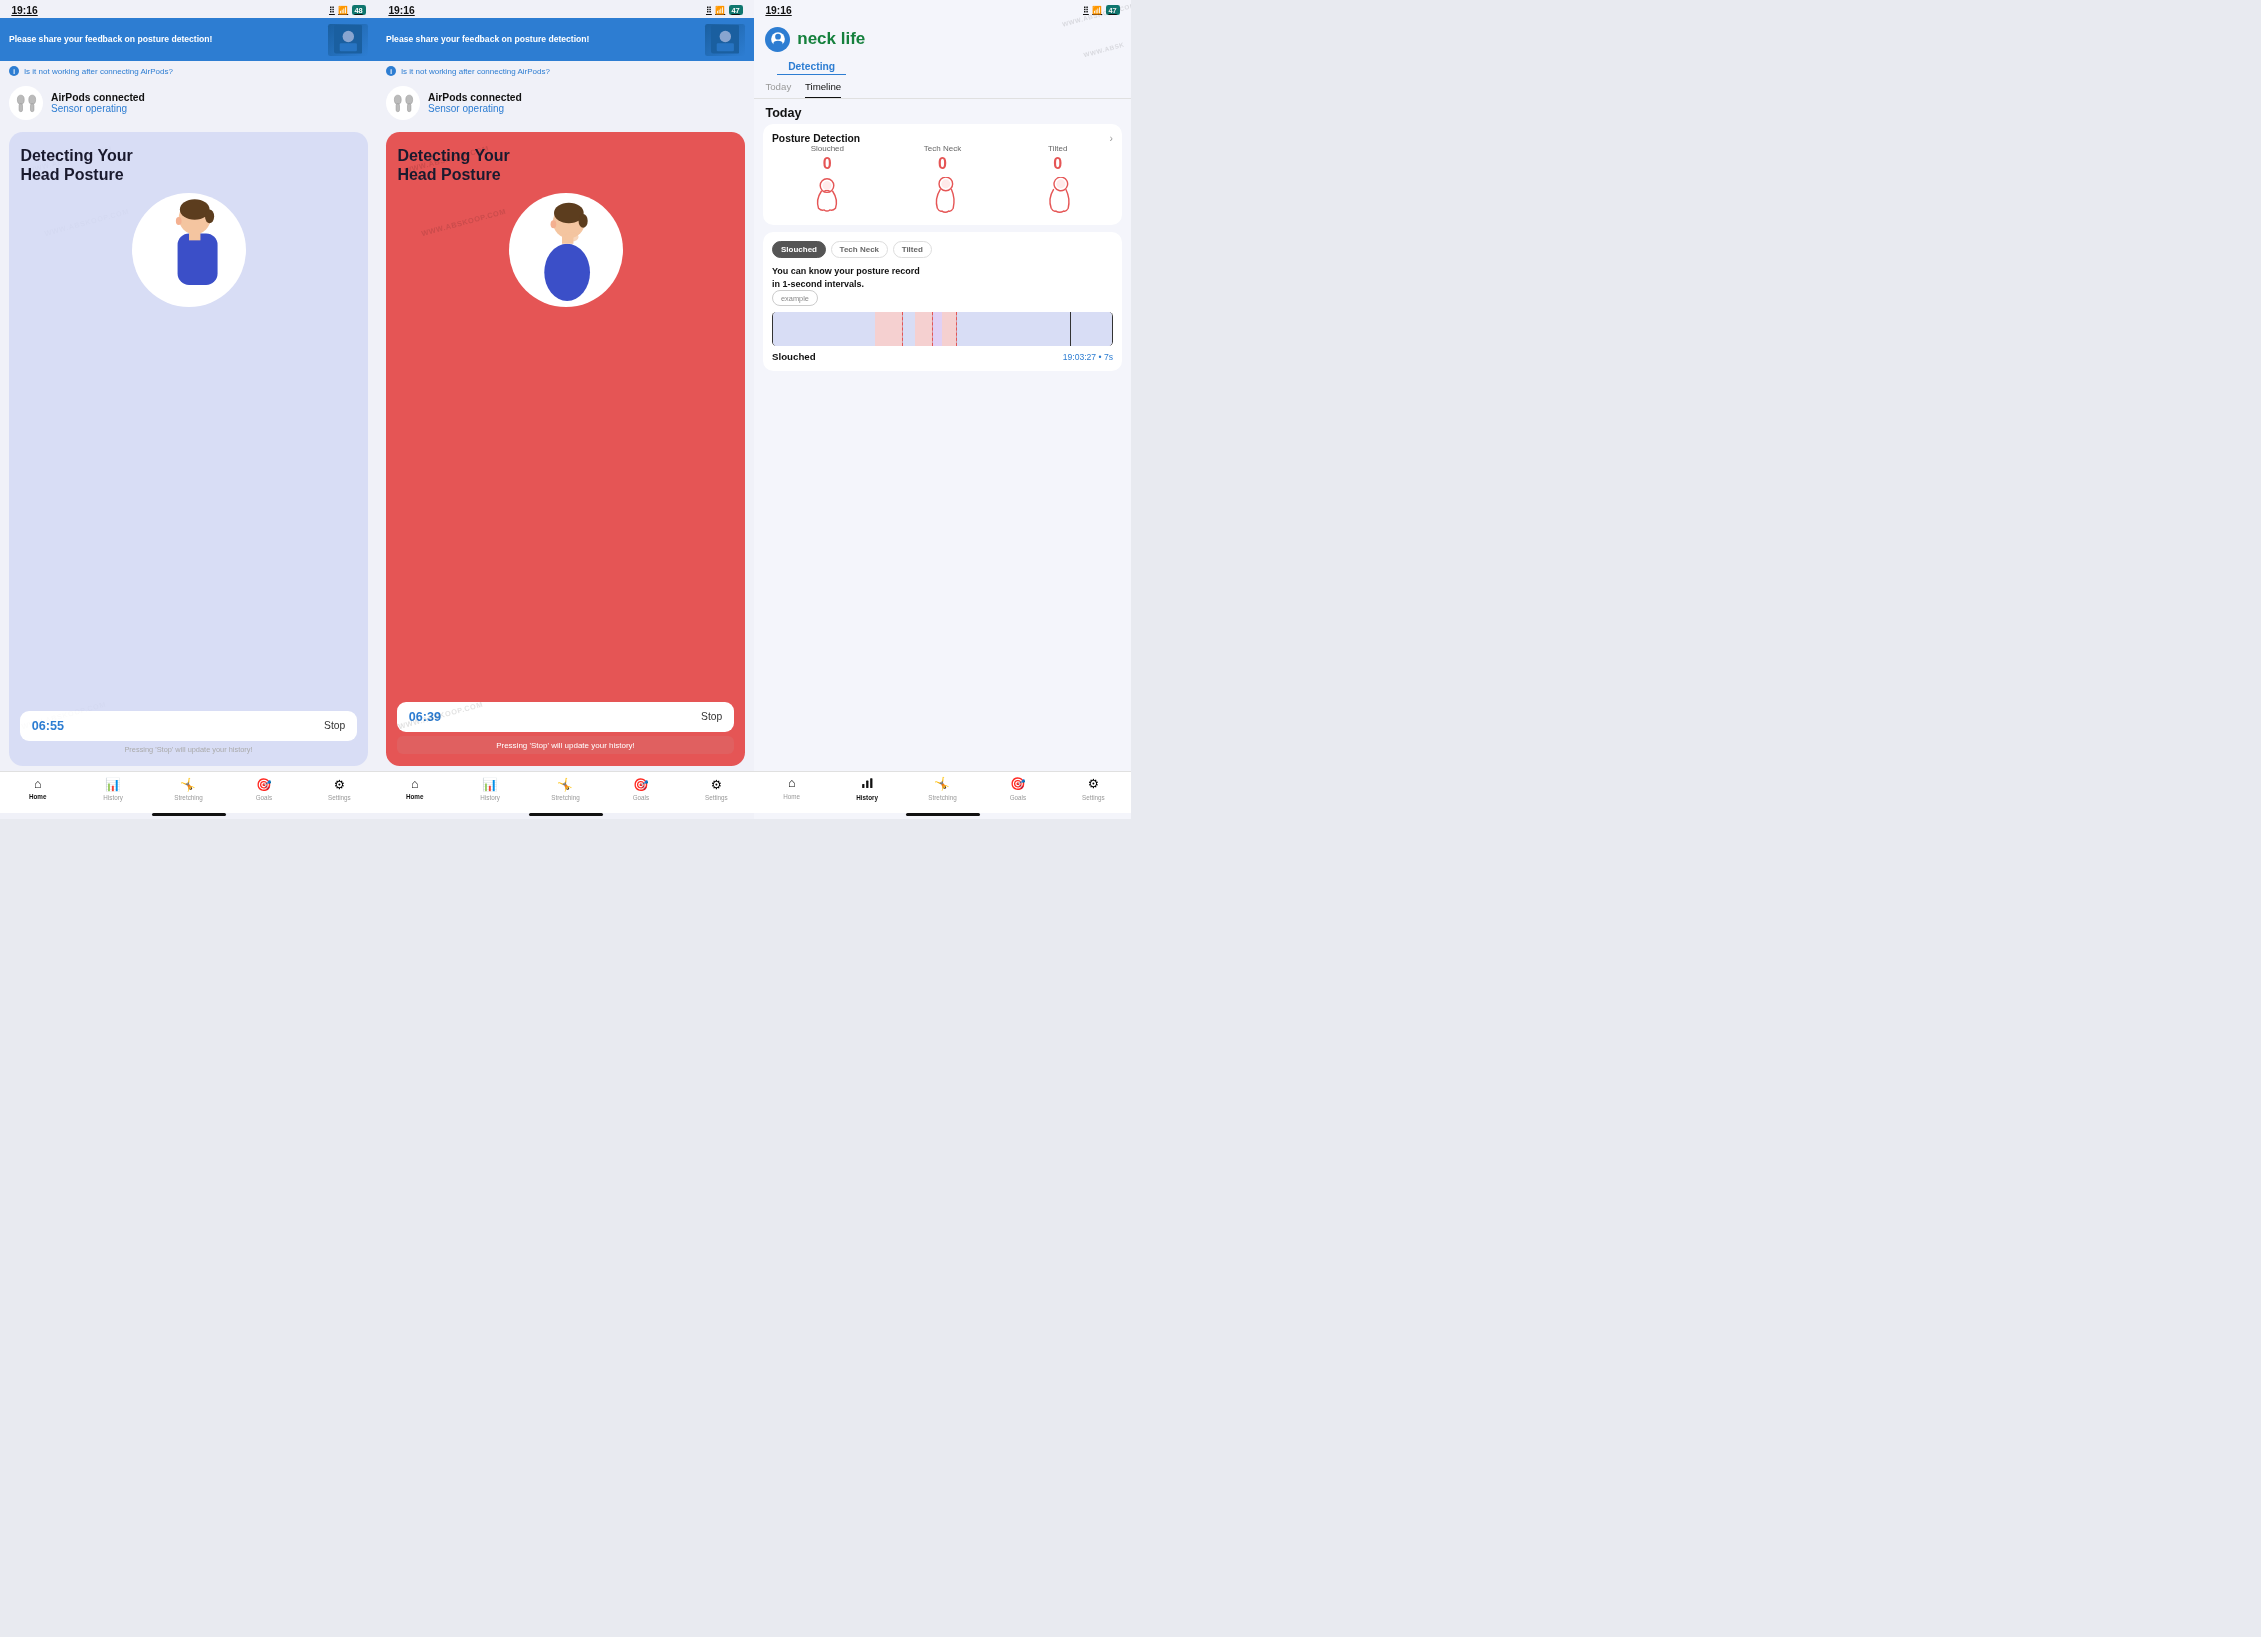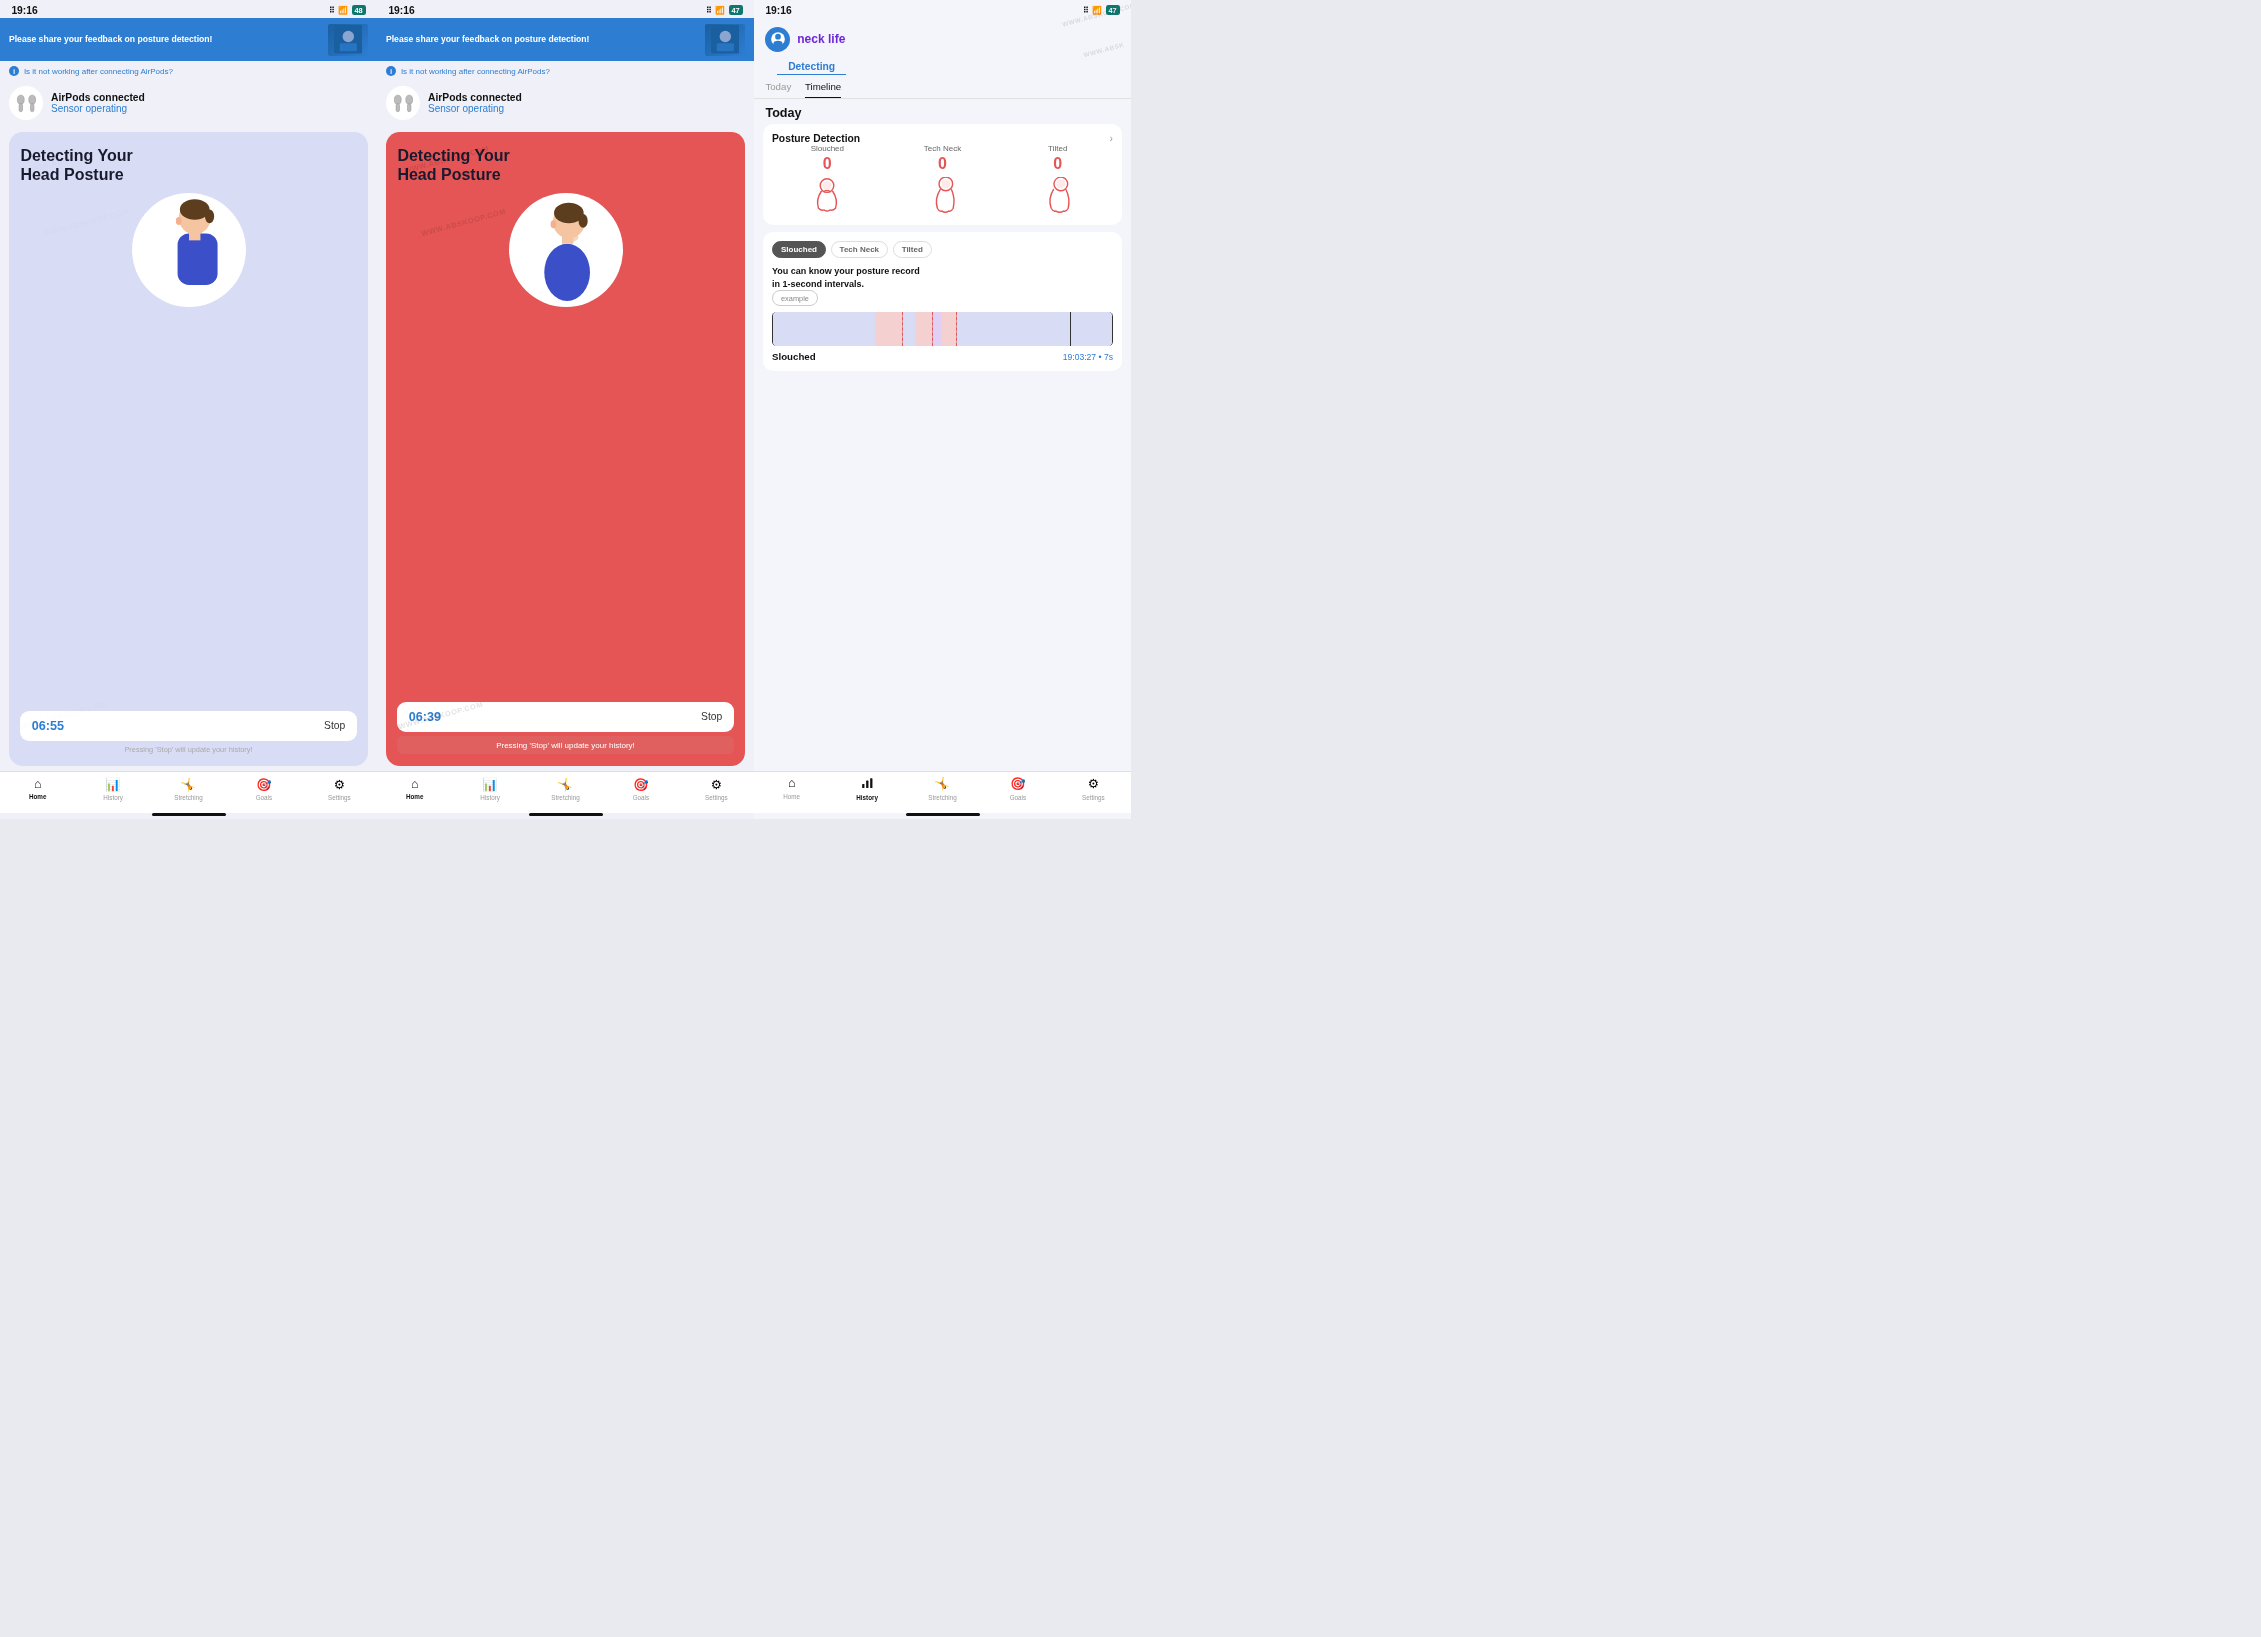--- a/index.html
+++ b/index.html
@@ -30,20 +30,21 @@
     
     .status-bar {
       display: flex;
       justify-content: space-between;
       align-items: center;
       padding: 4.6px 11.4px 2.3px;
       font-size: 10.3px;
       font-weight: 600;
       color: #111;
       background: #f0f1f8;
+      text-decoration: underline;
     }
     .status-right {
       display: flex;
       align-items: center;
       gap: 3.4px;
       font-size: 8px;
     }
     .battery-badge {
       background: #0f766e;
       color: #fff;
@@ -221,23 +222,23 @@
       padding: 9px 11.4px 4.6px;
     }
     .neck-logo {
       width: 25px; height: 25px;
       background: #2d7dd2;
       border-radius: 50%;
       display: flex; align-items: center; justify-content: center;
       color: white; font-size: 11.4px;
     }
     .neck-app-name {
-      font-size: 12px;
+      font-size: 17px;
       font-weight: 700;
-      color: #6d28d9;
+      color: #15803d;
     }
 
     .detecting-label {
       padding: 2.3px 11.4px;
       font-size: 10.3px;
       font-weight: 600;
       color: #2d7dd2;
       border-bottom: 1.1px solid #2d7dd2;
       display: inline-block;
       margin: 2.3px 11.4px 0;

